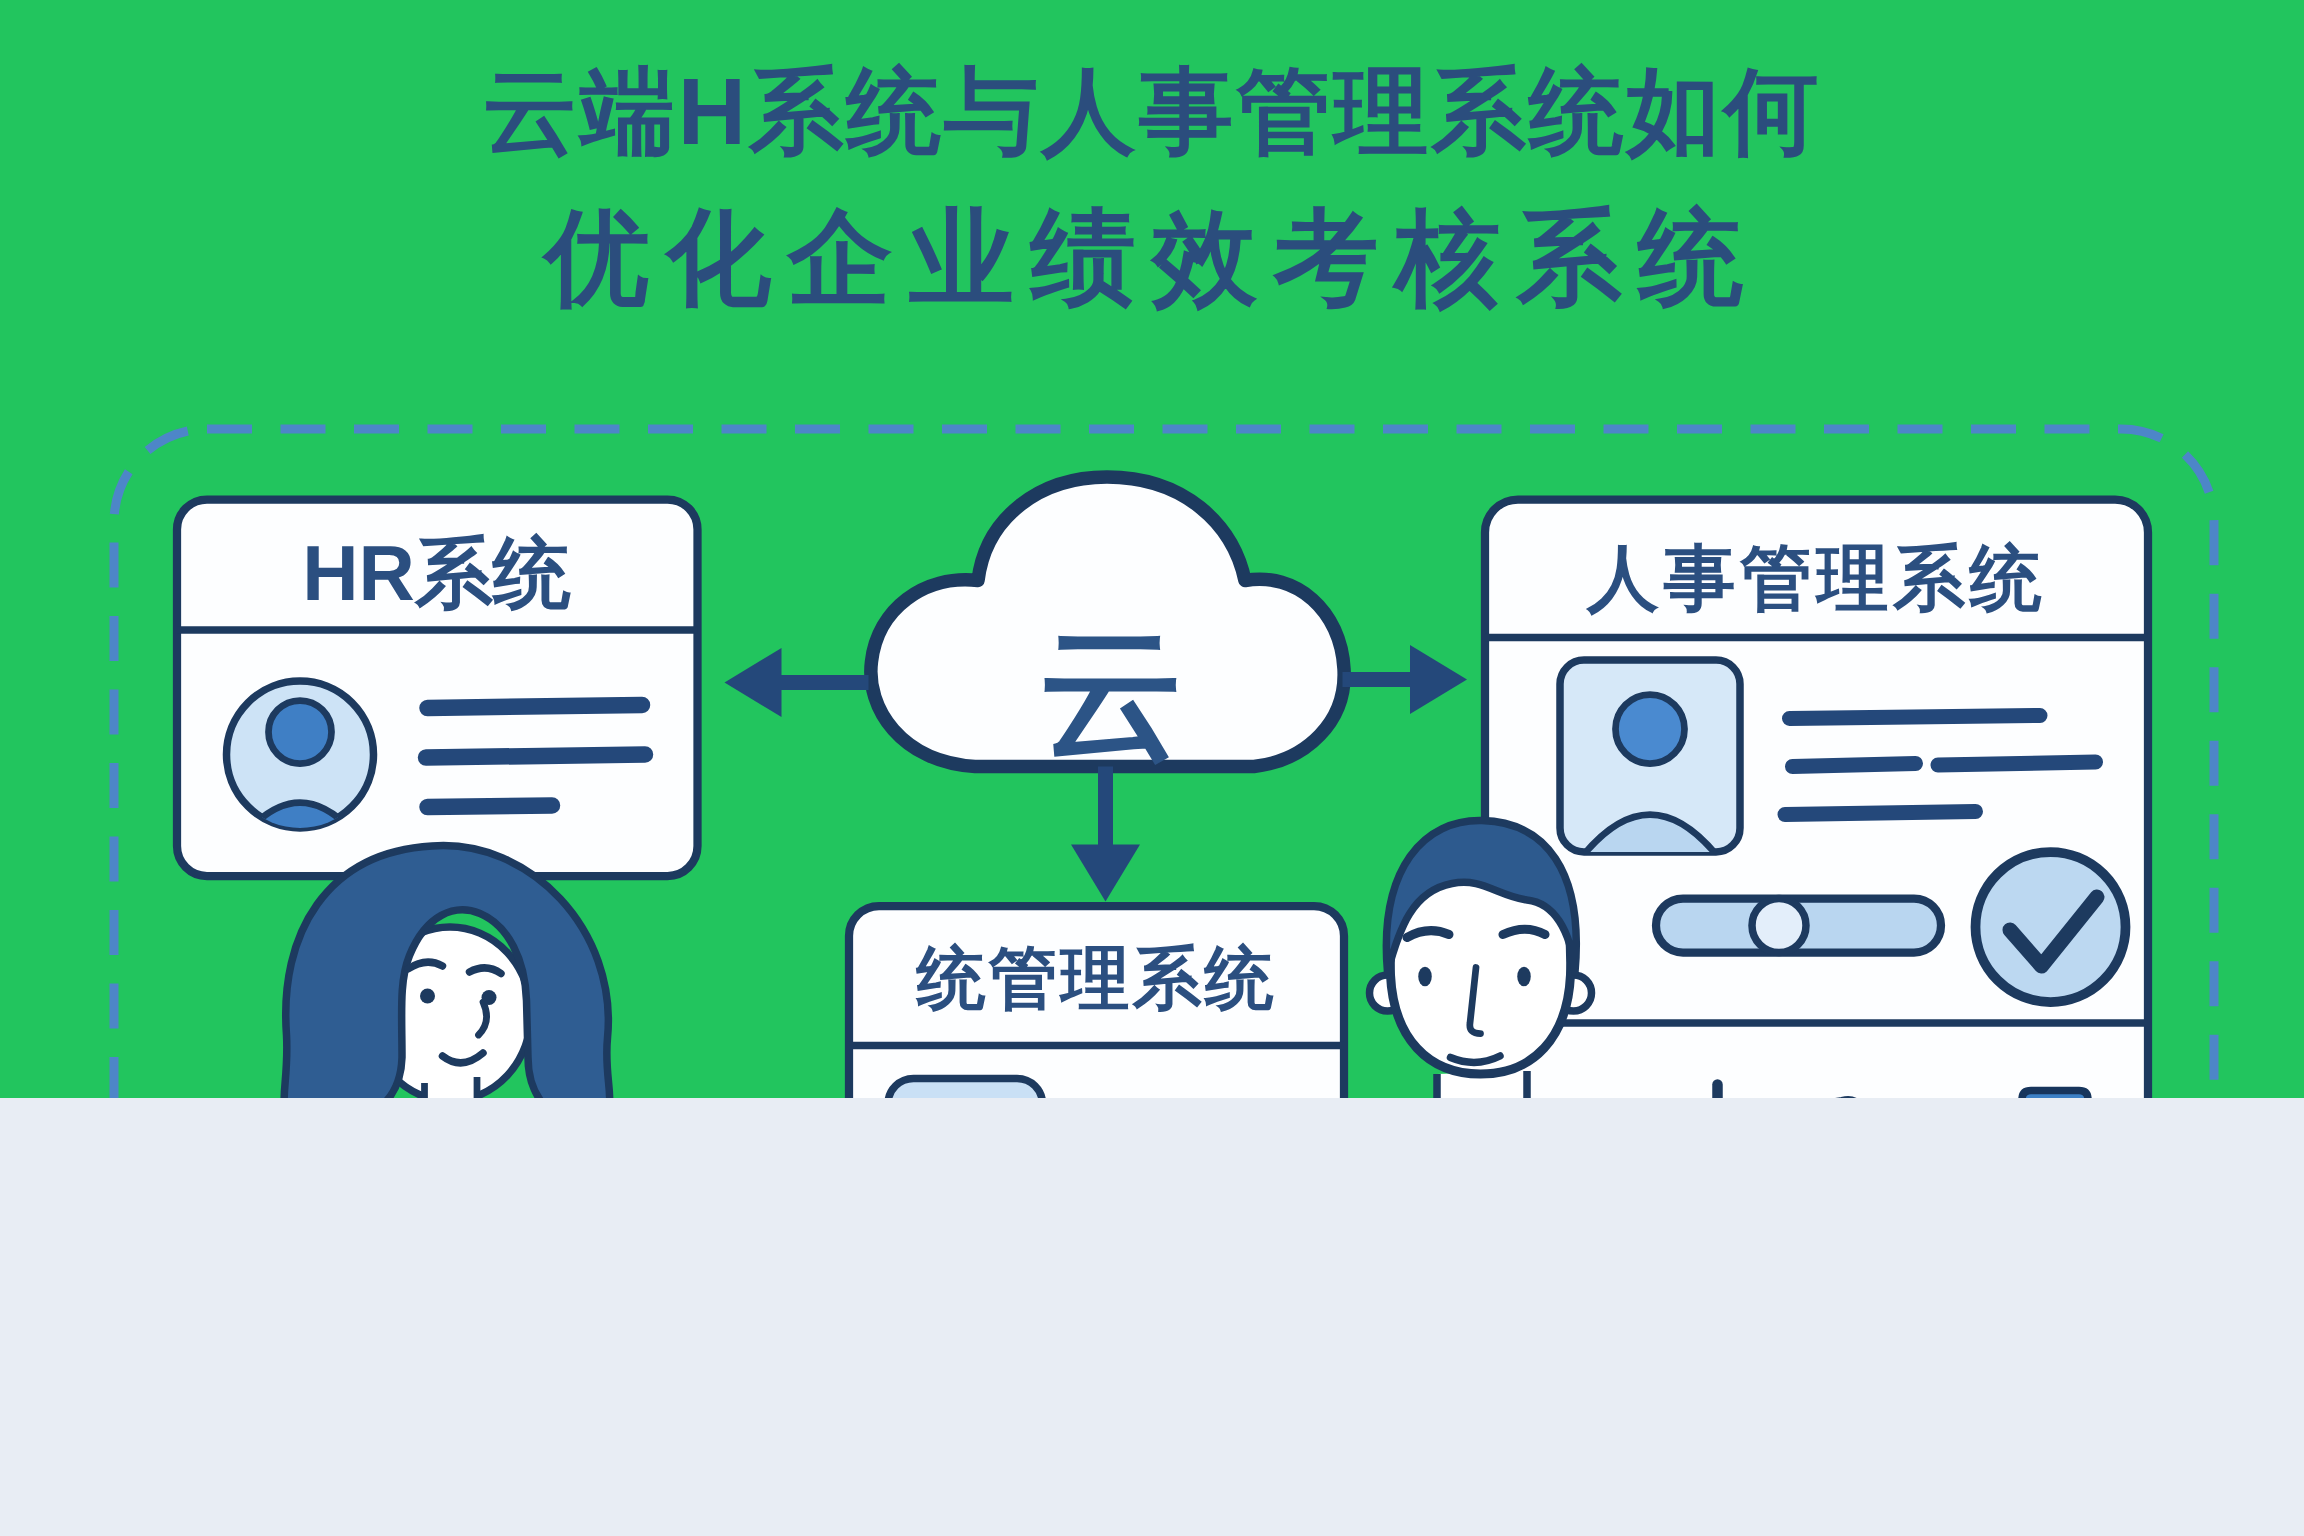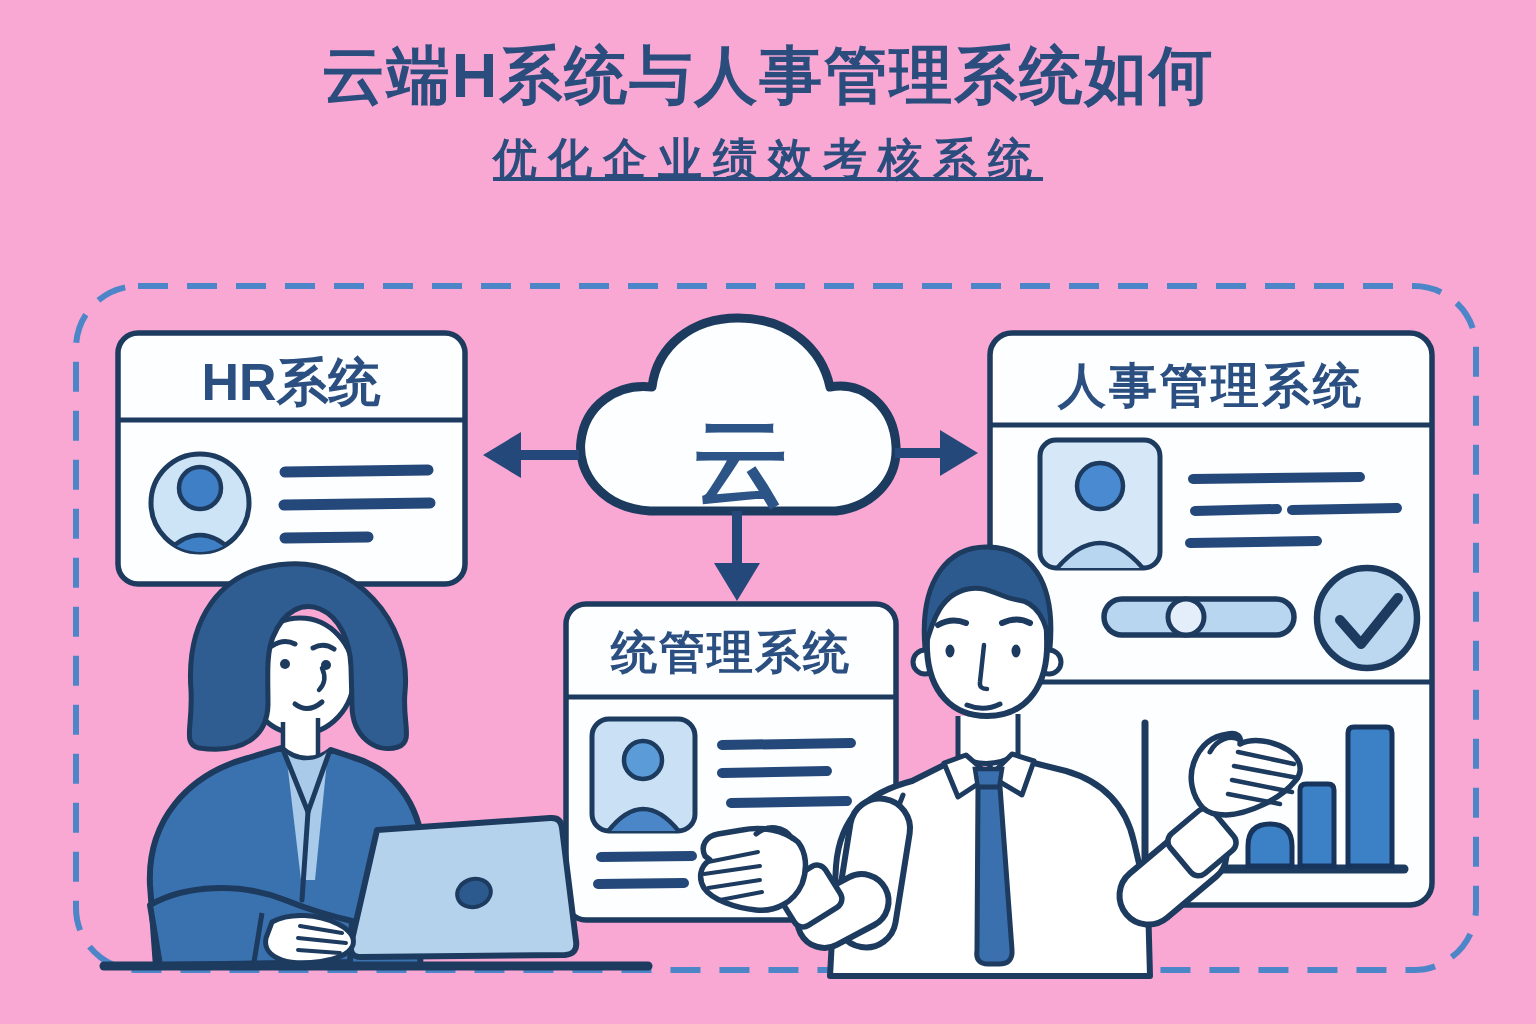--- a/index.html
+++ b/index.html
@@ -1,26 +1,26 @@
 <!DOCTYPE html>
 <html><head>
 <meta charset="utf-8">
 <style>
   html,body{margin:0;padding:0;background:#e8edf4;}
   .stage{
-    position:relative;width:1536px;height:1024px;overflow:hidden;
-    background:#f9a8d4;
+    position:relative;width:1536px;height:732px;overflow:hidden;
+    background:#22c55e;
     font-family:"Liberation Sans",sans-serif;
   }
   .title{
     position:absolute;top:44px;left:0;right:0;text-align:center;
     color:#2b4d7d;font-weight:800;z-index:2;
   }
   .title .l1{font-size:63px;letter-spacing:2px;line-height:1;}
-  .title .l2{font-size:44px;letter-spacing:11px;line-height:1;margin-top:30px;text-decoration:underline;}
+  .title .l2{font-size:70px;letter-spacing:11px;line-height:1;margin-top:30px;}
   svg.scene{position:absolute;left:0;top:0;width:1536px;height:1024px;z-index:1;}
   svg text{font-family:"Liberation Sans",sans-serif;font-weight:800;}
   .card-title{fill:#2b4f80;}
   .t52{font-size:52px;}
   .t48{font-size:48px;letter-spacing:3px;}
   .t46{font-size:46px;letter-spacing:2px;}
   .t96{font-size:96px;}
 </style>
 </head>
 <body>

